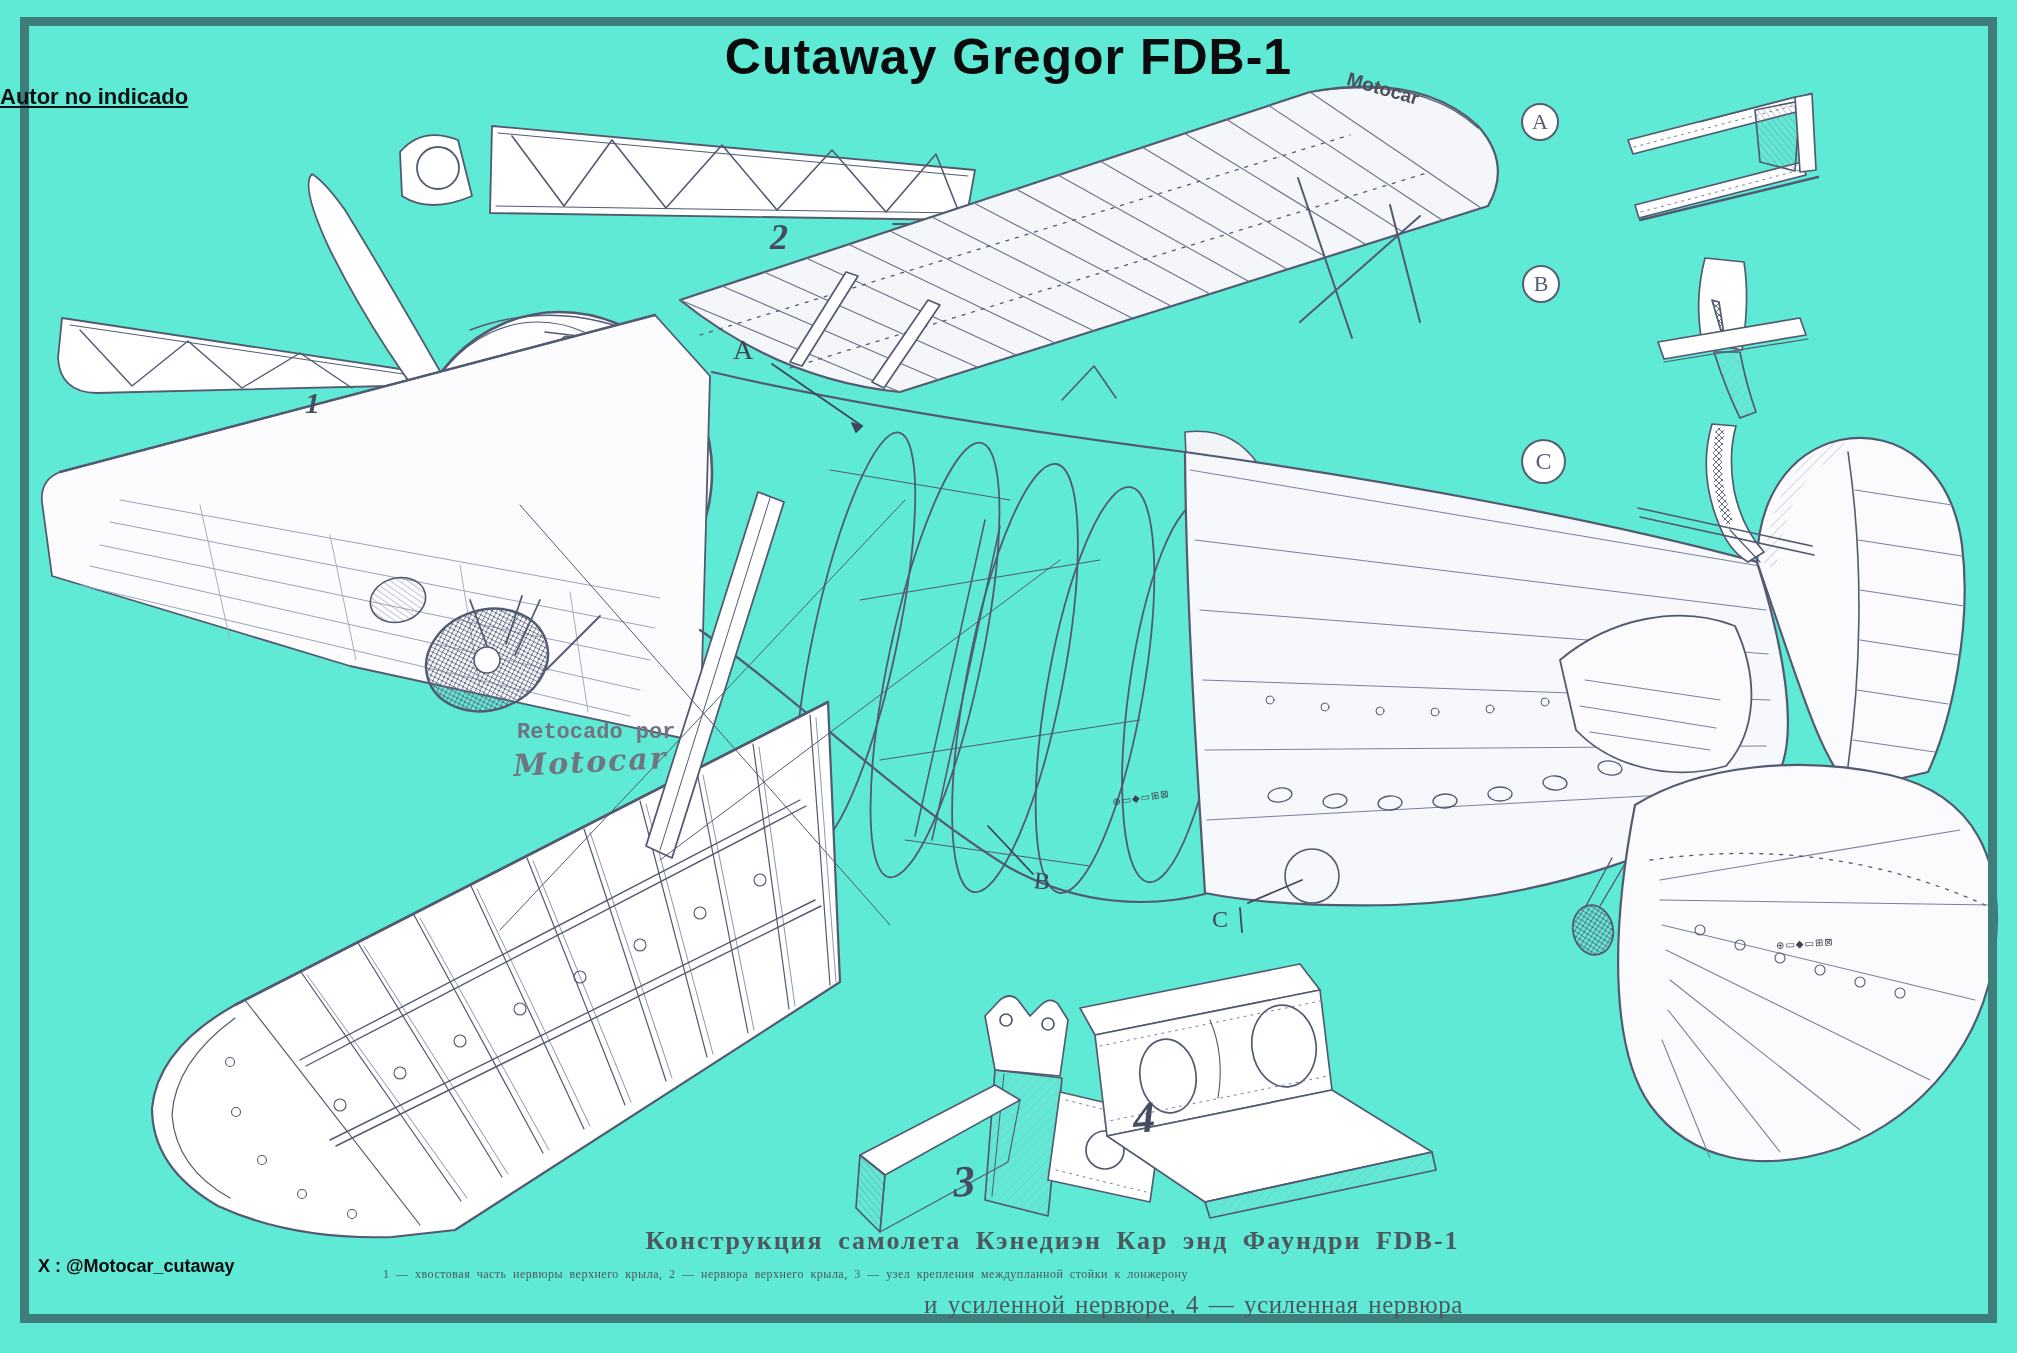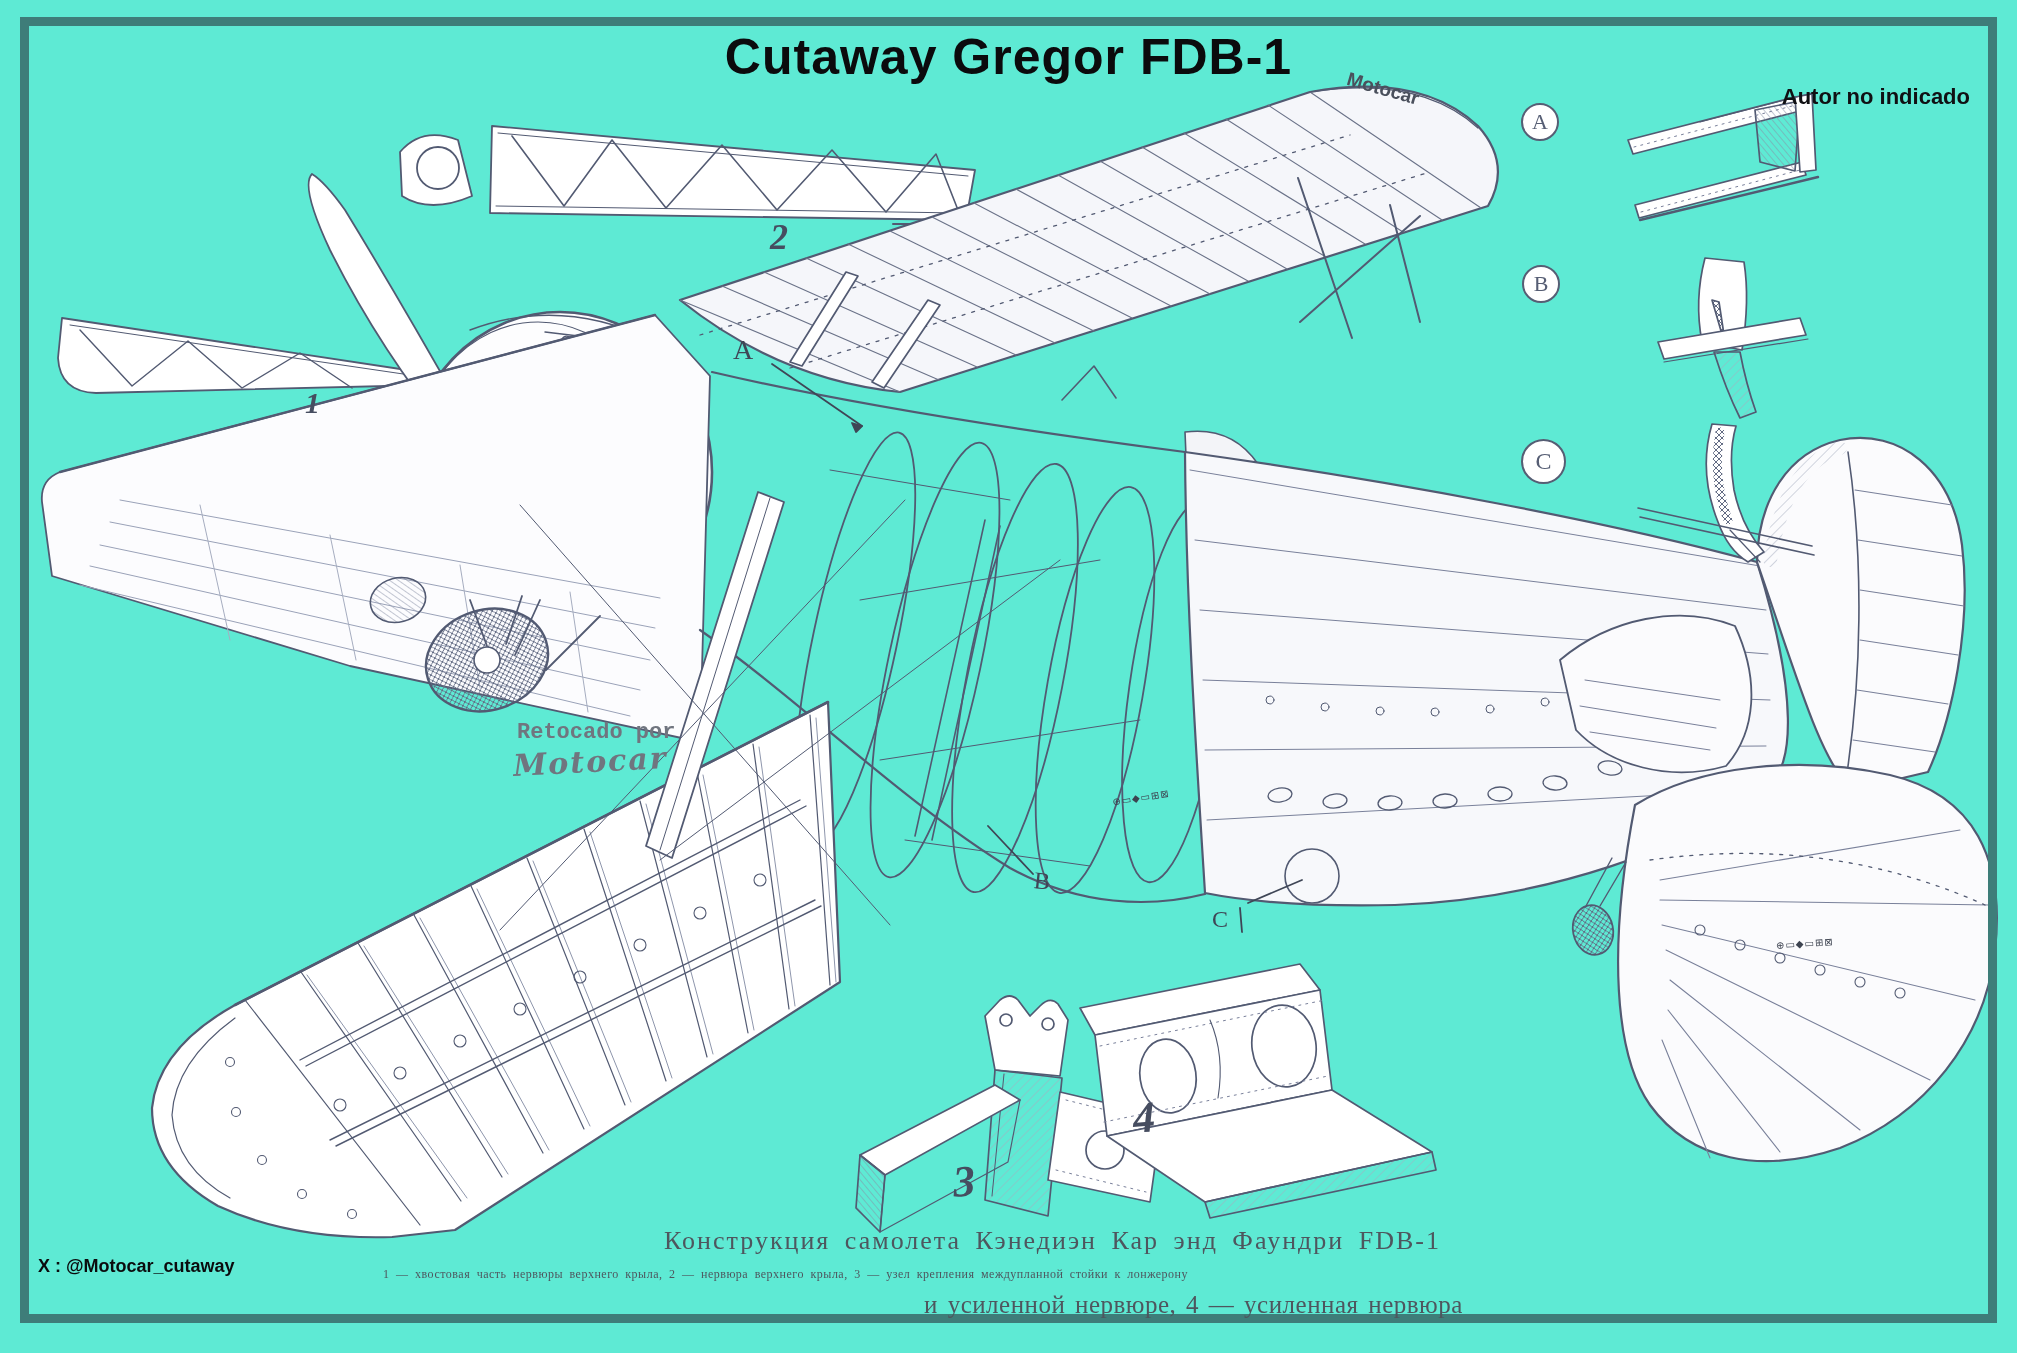--- a/index.html
+++ b/index.html
@@ -4,27 +4,27 @@
 <style>
   html,body{margin:0;padding:0;background:#ffffff;}
   .canvas{position:relative;width:2017px;height:1353px;background:#5eead4;overflow:hidden;
           font-family:"Liberation Sans",sans-serif;}
   .frame{position:absolute;left:20px;top:17px;width:1977px;height:1306px;
          border:9px solid #3e7d79;box-sizing:border-box;background:transparent;}
   .art{position:absolute;left:0;top:0;width:2017px;height:1353px;}
 
   .title{position:absolute;left:0;top:28px;width:2017px;text-align:center;
          font-size:50px;font-weight:900;color:#0b0b0d;letter-spacing:1px;}
-  .subtitle{position:absolute;left:0;top:84px;width:1970px;text-align:right;
-         font-size:22px;font-weight:bold;color:#101013;}
+  .subtitle{position:absolute;left:0;top:84px;width:1970px;text-align:left;
+         font-size:22px;font-weight:bold;color:#101013;text-decoration:underline;}
   .handle{position:absolute;left:38px;top:1256px;font-size:18px;font-weight:bold;color:#0b0b0d;}
 
   .cap{position:absolute;color:#4e565e;font-family:"Liberation Serif",serif;}
   .cap-title{left:90px;top:1226px;width:1925px;text-align:center;
-             font-size:26px;letter-spacing:2px;word-spacing:6px;}
+             font-size:26px;letter-spacing:2px;word-spacing:6px;font-weight:bold;}
   .cap-l1{left:383px;top:1267px;font-size:12px;letter-spacing:.5px;word-spacing:3px;}
   .cap-l2{left:924px;top:1291px;font-size:25px;letter-spacing:.5px;word-spacing:3px;}
 
   .lbl{position:absolute;color:#3f4656;font-family:"Liberation Serif",serif;}
   .num{font-style:italic;font-weight:bold;color:#464d60;}
   .n1{left:305px;top:386px;font-size:30px;}
   .n2{left:770px;top:216px;font-size:36px;}
   .n3{left:953px;top:1156px;font-size:44px;transform:rotate(-4deg);}
   .n4{left:1133px;top:1092px;font-size:44px;transform:rotate(-4deg);}
   .la{left:733px;top:334px;font-size:28px;}

